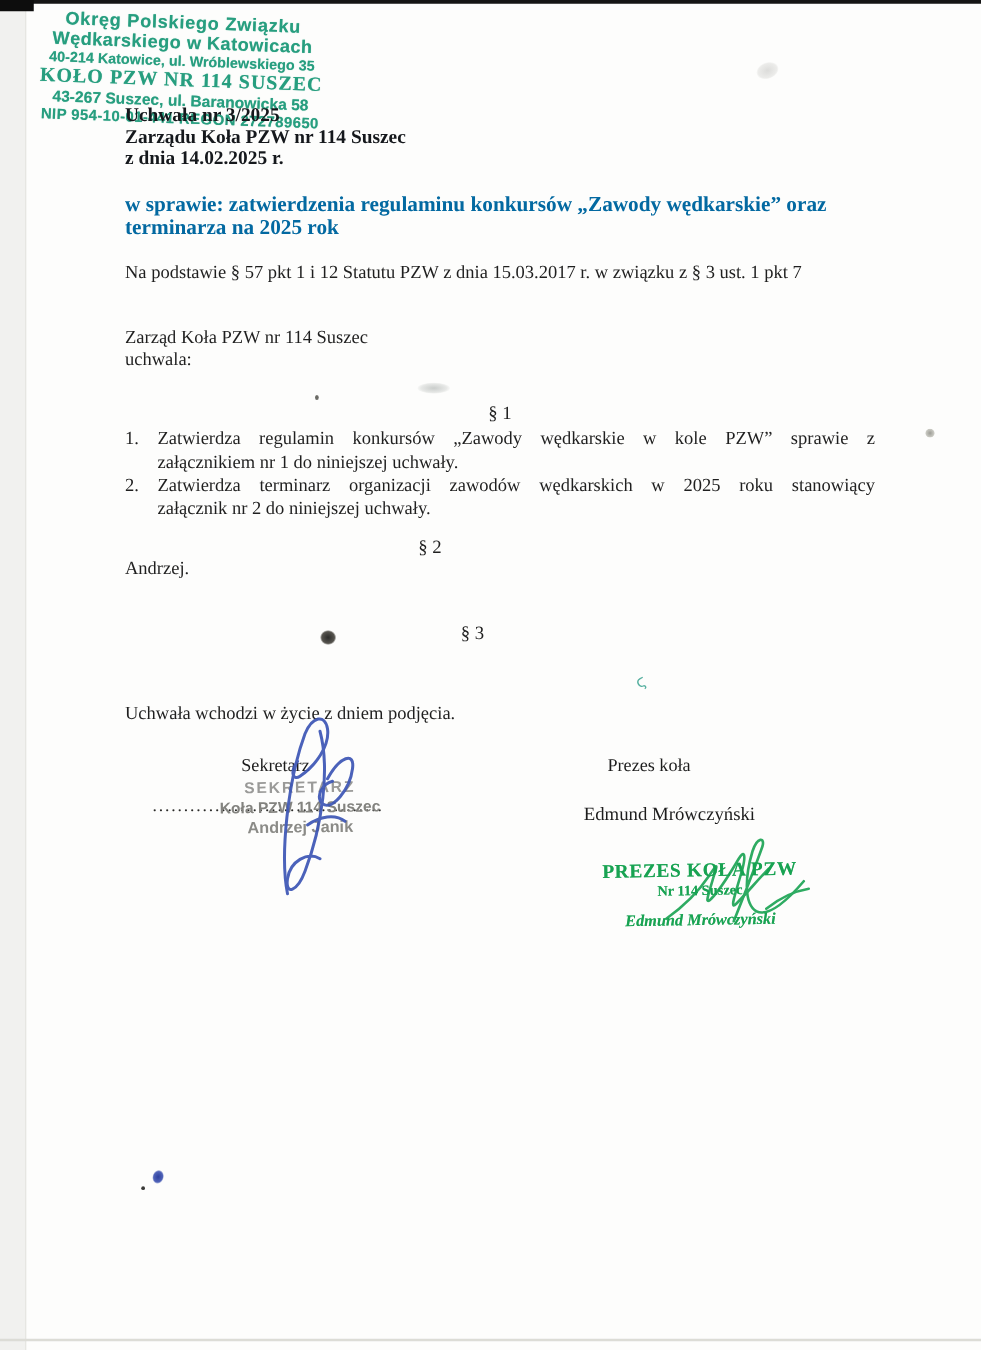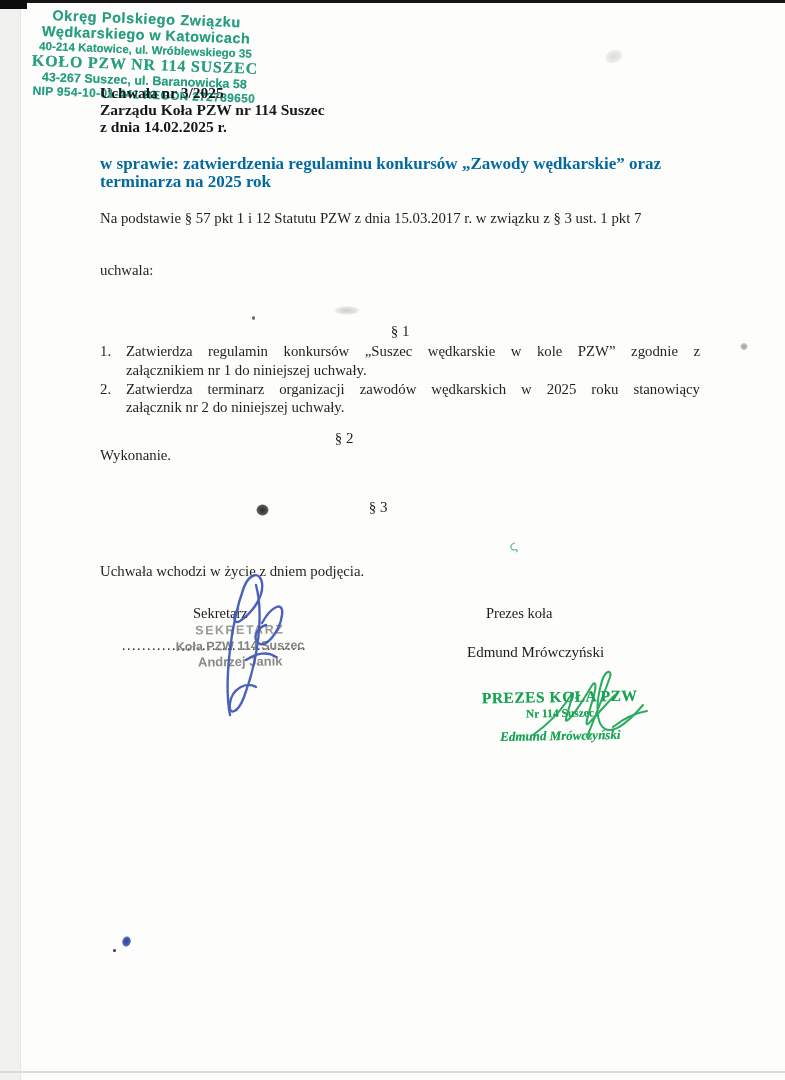--- a/index.html
+++ b/index.html
@@ -120,44 +120,45 @@
 <div class="col center bold subject-block">
   <div>w sprawie: zatwierdzenia regulaminu konkursów „Zawody wędkarskie” oraz</div>
   <div>terminarza na 2025 rok</div>
 </div>
 
 <div class="col center legal-block">
   <div>Na podstawie § 57 pkt 1 i 12 Statutu PZW z dnia 15.03.2017 r. w związku z § 3 ust. 1 pkt 7</div>
 </div>
 
 <div class="col center enact-block">
+  <div>Zarząd Koła PZW nr 114 Suszec</div>
   <div>uchwala:</div>
 </div>
 
 <div class="sec-heading sec1-h">§ 1</div>
 <div class="col list-block">
   <div class="list-item">
     <div class="list-num">1.</div>
     <div class="list-text">
-      <div class="jline">Zatwierdza regulamin konkursów „Suszec wędkarskie w kole PZW” zgodnie z</div>
+      <div class="jline">Zatwierdza regulamin konkursów „Zawody wędkarskie w kole PZW” sprawie z</div>
       <div>załącznikiem nr 1 do niniejszej uchwały.</div>
     </div>
   </div>
   <div class="list-item">
     <div class="list-num">2.</div>
     <div class="list-text">
       <div class="jline">Zatwierdza terminarz organizacji zawodów wędkarskich w 2025 roku stanowiący</div>
       <div>załącznik nr 2 do niniejszej uchwały.</div>
     </div>
   </div>
 </div>
 
 <div class="sec-heading sec2-h">§ 2</div>
 <div class="col sec2-block">
-  <div>Wykonanie.</div>
+  <div>Andrzej.</div>
 </div>
 
 <div class="sec-heading sec3-h">§ 3</div>
 <div class="col sec3-block">Uchwała wchodzi w życie z dniem podjęcia.</div>
 
 <div class="sig-label secretary-title">Sekretarz</div>
 <div class="dotted-line">.....................................</div>
 <div class="secretary-stamp">
   <div class="t1">SEKRETARZ</div>
   <div class="t2">Koła PZW 114 Suszec</div>

